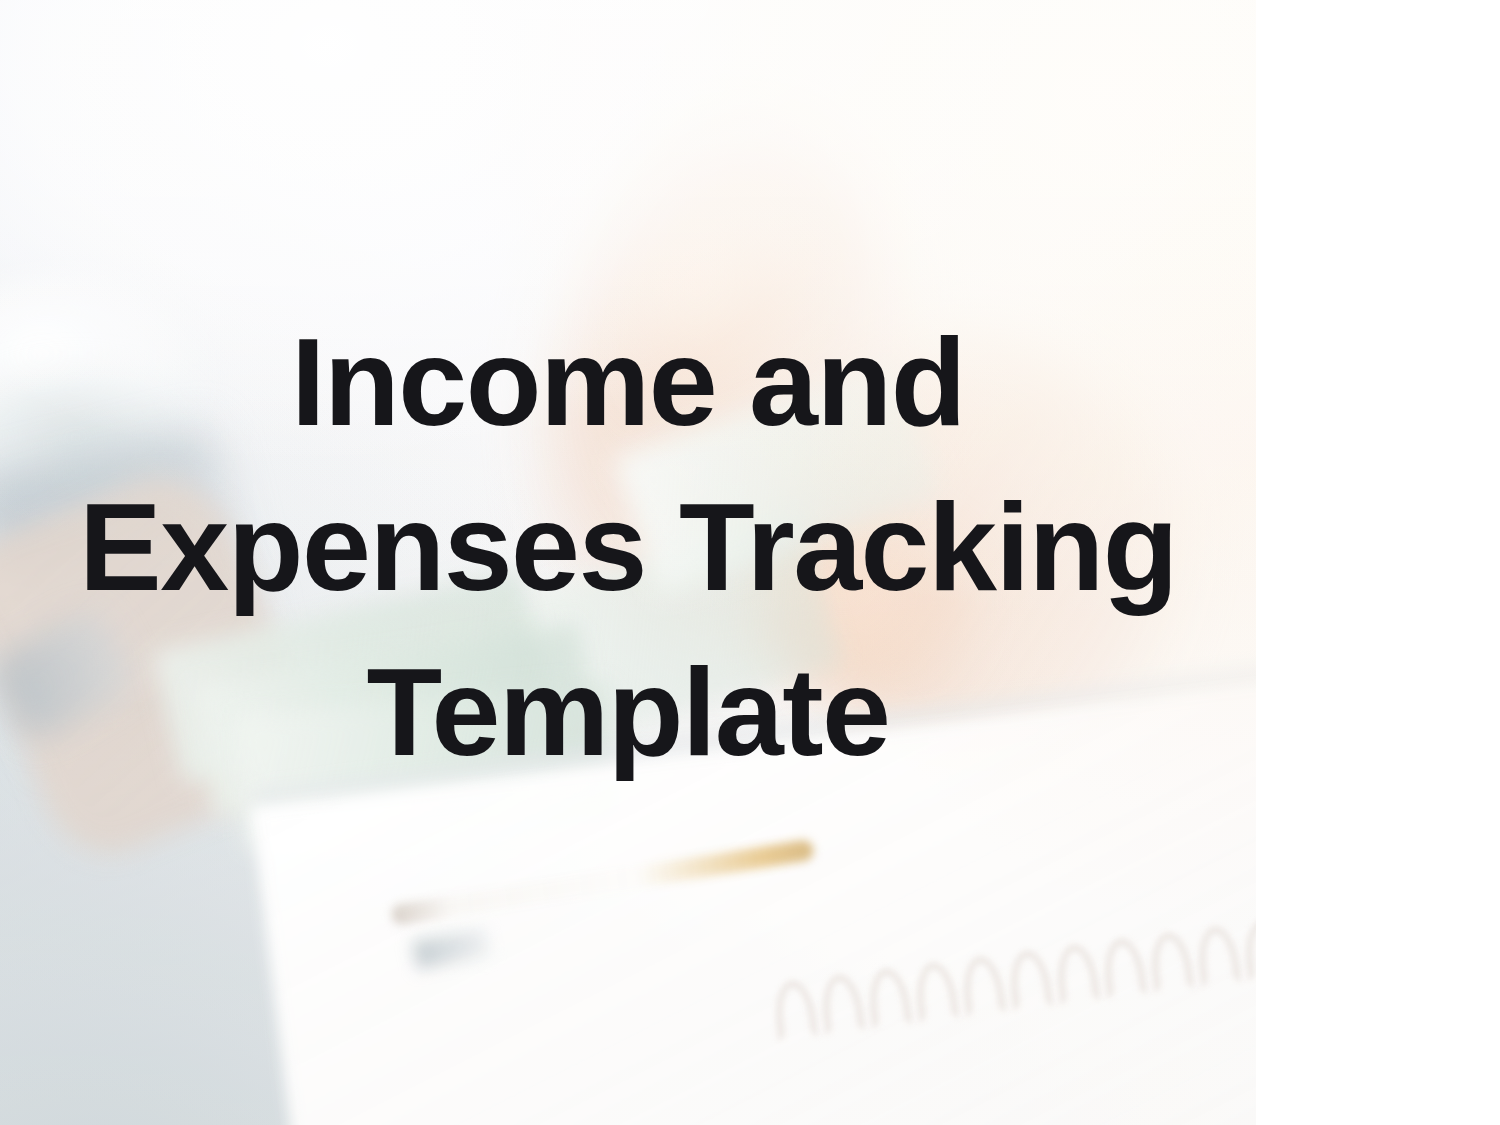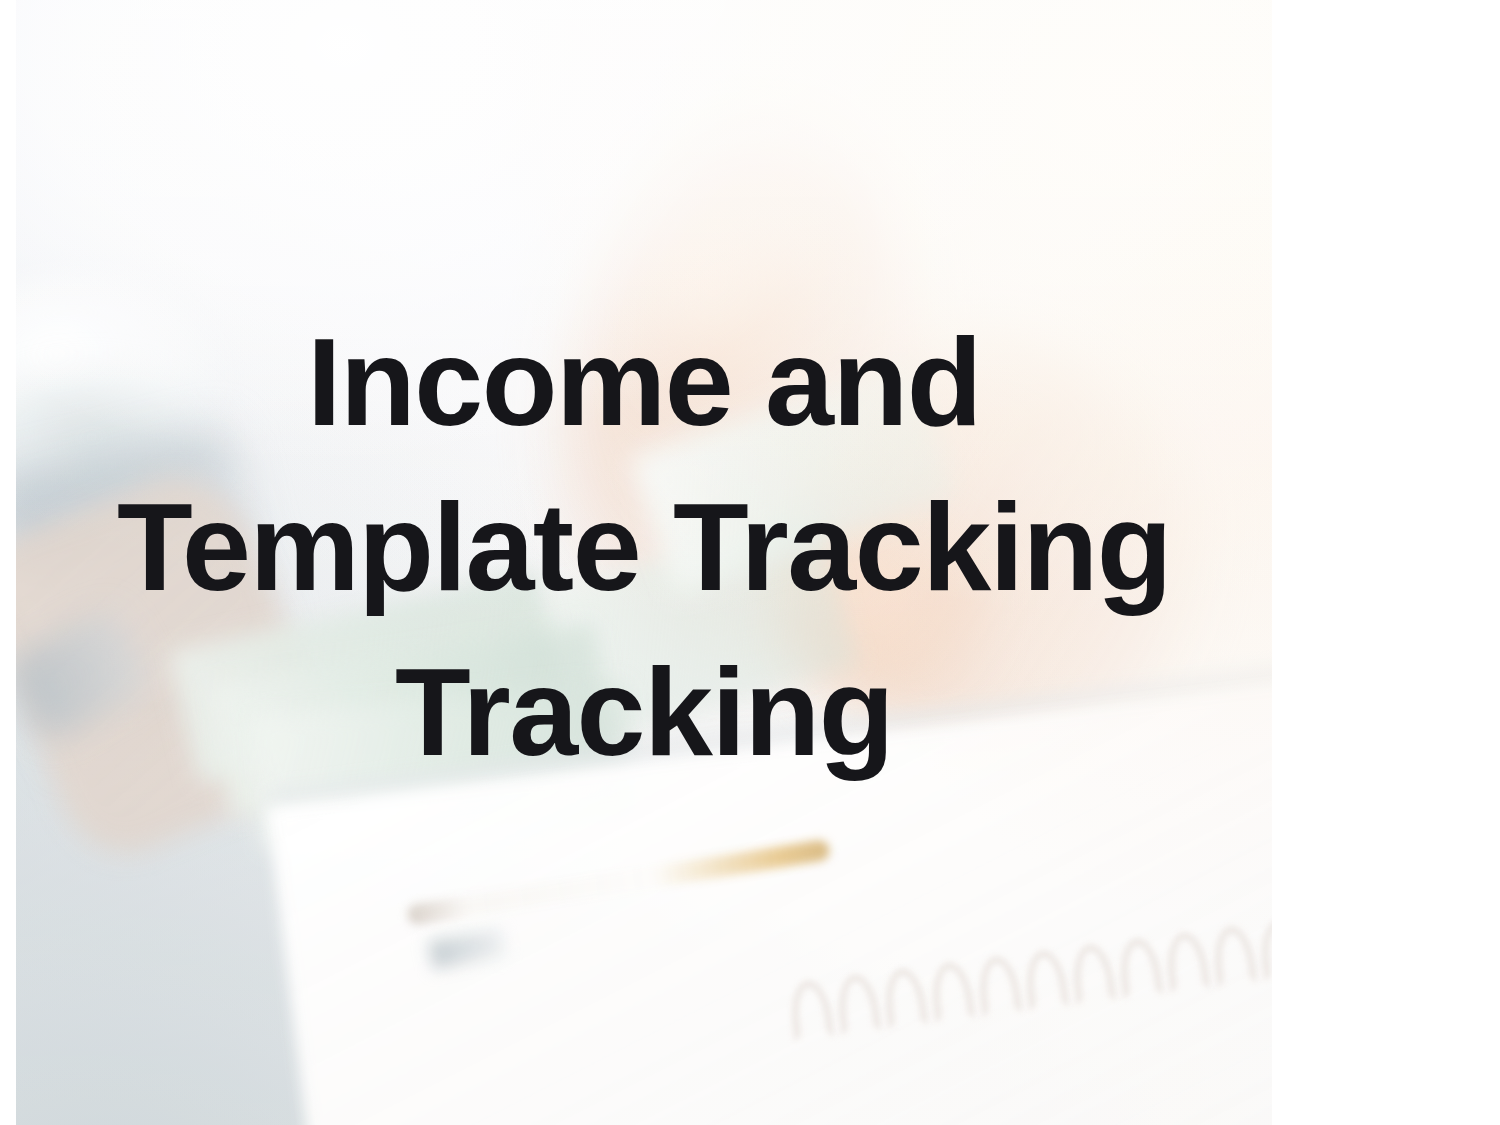--- a/index.html
+++ b/index.html
@@ -9,21 +9,20 @@
     background: #ffffff;
   }
 
   #slide {
     position: relative;
     width: 1256px;
     height: 1125px;
     overflow: hidden;
     background: #ef4444;
     font-family: "Liberation Sans", "DejaVu Sans", sans-serif;
-    margin-left: 16px;
   }
 
   
   .bg-layer {
     position: absolute;
     inset: 0;
     pointer-events: none;
   }
 
   
@@ -373,19 +372,19 @@
 
   <div class="bg-layer bg-bloom-tl"></div>
   <div class="bg-layer bg-bloom-warm"></div>
   <div class="bg-layer bg-whiteout"></div>
   <div class="bg-layer bg-veil"></div>
 
   <div class="content">
 
     <div class="title-block">
       <span class="title-line">Income and</span>
-      <span class="title-line">Template Tracking</span>
-      <span class="title-line">Tracking</span>
+      <span class="title-line">Expenses Tracking</span>
+      <span class="title-line">Template</span>
     </div>
 
 
   </div>
 </div>
 
 </body></html>

